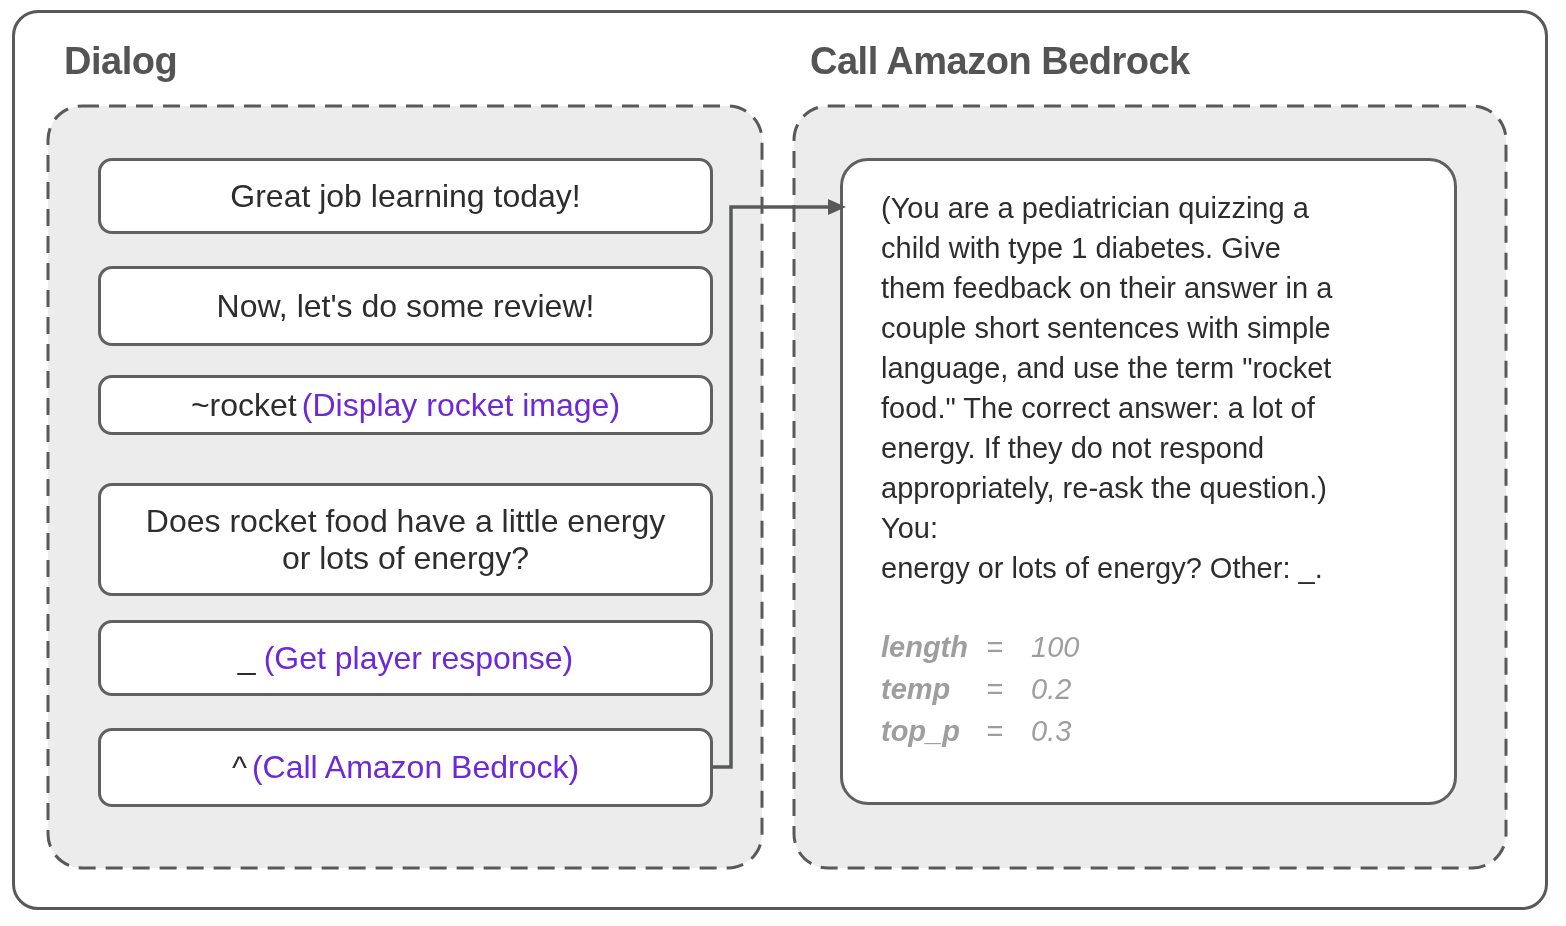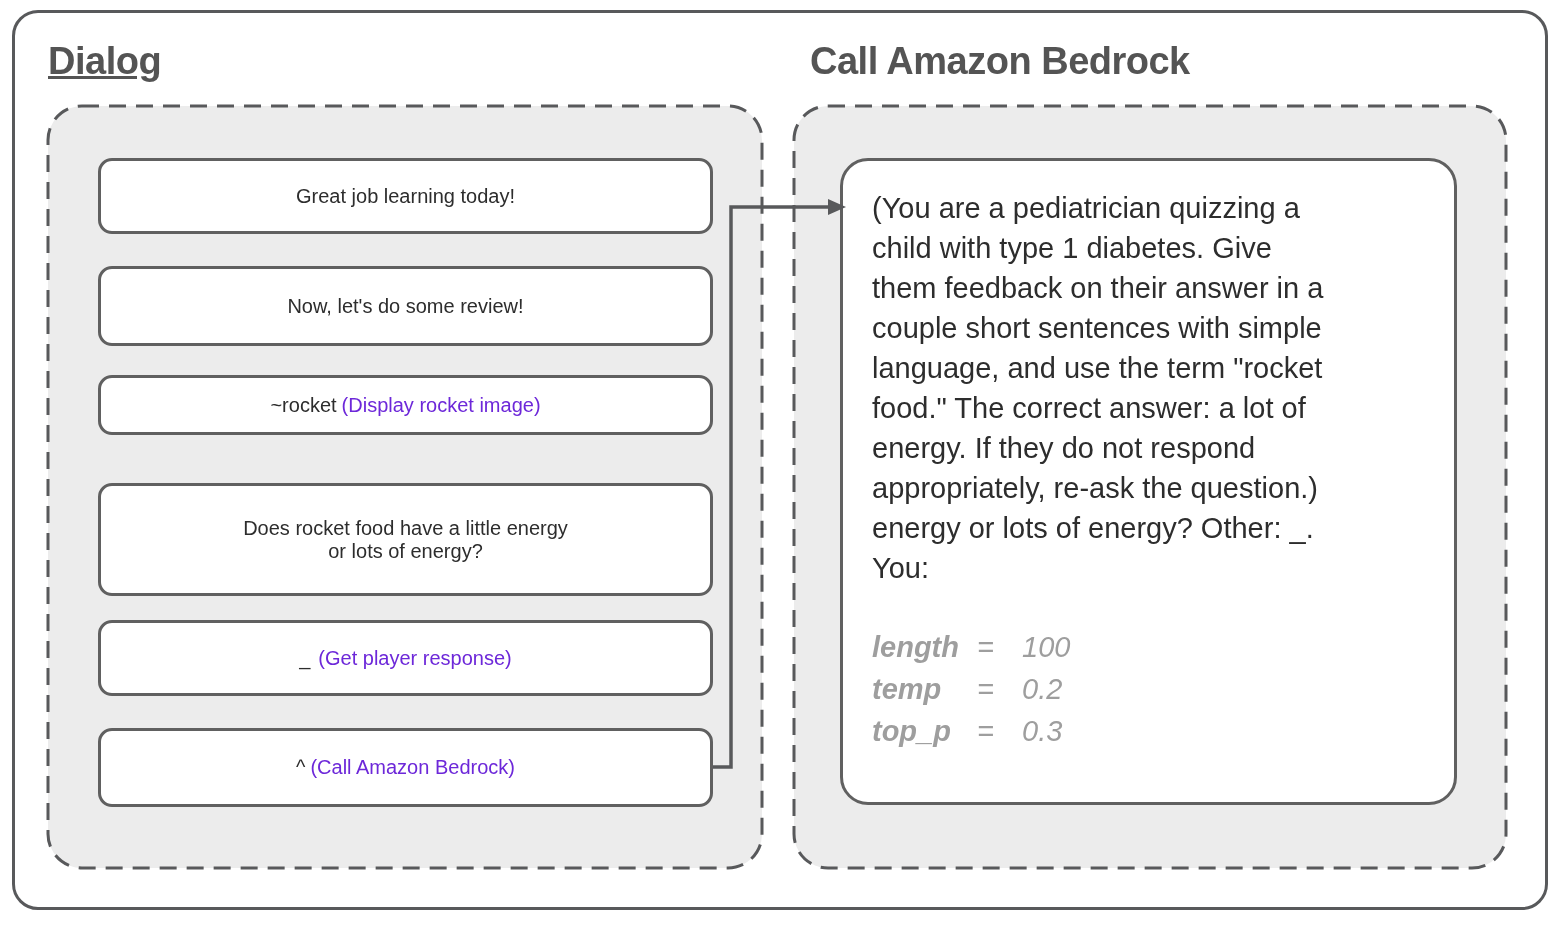--- a/index.html
+++ b/index.html
@@ -13,48 +13,48 @@
   .outer-frame{
     position:absolute;left:12px;top:10px;width:1536px;height:900px;
     border:3px solid #58595b;border-radius:26px;background:#ffffff;
     box-sizing:border-box;
   }
   .section-title{
     position:absolute;top:40px;
     font-size:38px;font-weight:bold;color:#545454;letter-spacing:-0.5px;
     white-space:nowrap;
   }
-  .title-dialog{left:48px;text-decoration:underline;}
+  .title-dialog{left:64px;}
   .title-bedrock{left:810px;}
   .panel{position:absolute;top:104px;width:718px;height:766px;}
   .panel-dialog{left:46px;}
   .panel-bedrock{left:792px;width:716px;}
   .panel .dash-rect{position:absolute;left:0;top:0;}
   .msgbox{
     position:absolute;left:52px;width:615px;
     background:#ffffff;border:3px solid #606060;border-radius:14px;
     box-sizing:border-box;
     display:flex;align-items:center;justify-content:center;
-    font-size:20px;color:#2d2d2d;text-align:center;
+    font-size:32px;color:#2d2d2d;text-align:center;
   }
   .box-1{top:54px;height:76px;}
   .box-2{top:162px;height:80px;}
   .box-3{top:271px;height:60px;}
   .box-4{top:379px;height:113px;}
   .box-5{top:516px;height:76px;}
   .box-6{top:624px;height:79px;}
   .seg-dark{color:#2d2d2d;white-space:pre-line;}
   .seg-gray{color:#6d28d9;}
   .gap-sm{margin-left:5px;}
   .gap-md{margin-left:8px;}
   .prompt-box{
     position:absolute;left:48px;top:54px;width:617px;height:647px;
     background:#ffffff;border:3px solid #606060;border-radius:28px;
     box-sizing:border-box;
-    padding:27px 26px 0 29px;
+    padding:27px 26px 0 38px;
   }
   .prompt-line{
     font-size:29px;line-height:40px;color:#2d2d2d;white-space:nowrap;
   }
   .params{margin-top:38px;}
   .param-row{
     font-size:29px;line-height:42px;font-style:italic;color:#9e9e9e;
     white-space:nowrap;
   }
   .param-name{display:inline-block;width:105px;font-weight:bold;}
@@ -115,22 +115,22 @@
     <div class="prompt-box">
       <div>
         <div class="prompt-line">(You are a pediatrician quizzing a</div>
         <div class="prompt-line">child with type 1 diabetes. Give</div>
         <div class="prompt-line">them feedback on their answer in a</div>
         <div class="prompt-line">couple short sentences with simple</div>
         <div class="prompt-line">language, and use the term "rocket</div>
         <div class="prompt-line">food." The correct answer: a lot of</div>
         <div class="prompt-line">energy. If they do not respond</div>
         <div class="prompt-line">appropriately, re-ask the question.)</div>
+        <div class="prompt-line">You:</div>
         <div class="prompt-line">energy or lots of energy? Other: _.</div>
-        <div class="prompt-line">You:</div>
       </div>
       <div class="params">
         <div class="param-row">
           <span class="param-name">length</span><span class="param-eq">=</span><span class="param-value">100</span>
         </div>
         <div class="param-row">
           <span class="param-name">temp</span><span class="param-eq">=</span><span class="param-value">0.2</span>
         </div>
         <div class="param-row">
           <span class="param-name">top_p</span><span class="param-eq">=</span><span class="param-value">0.3</span>

